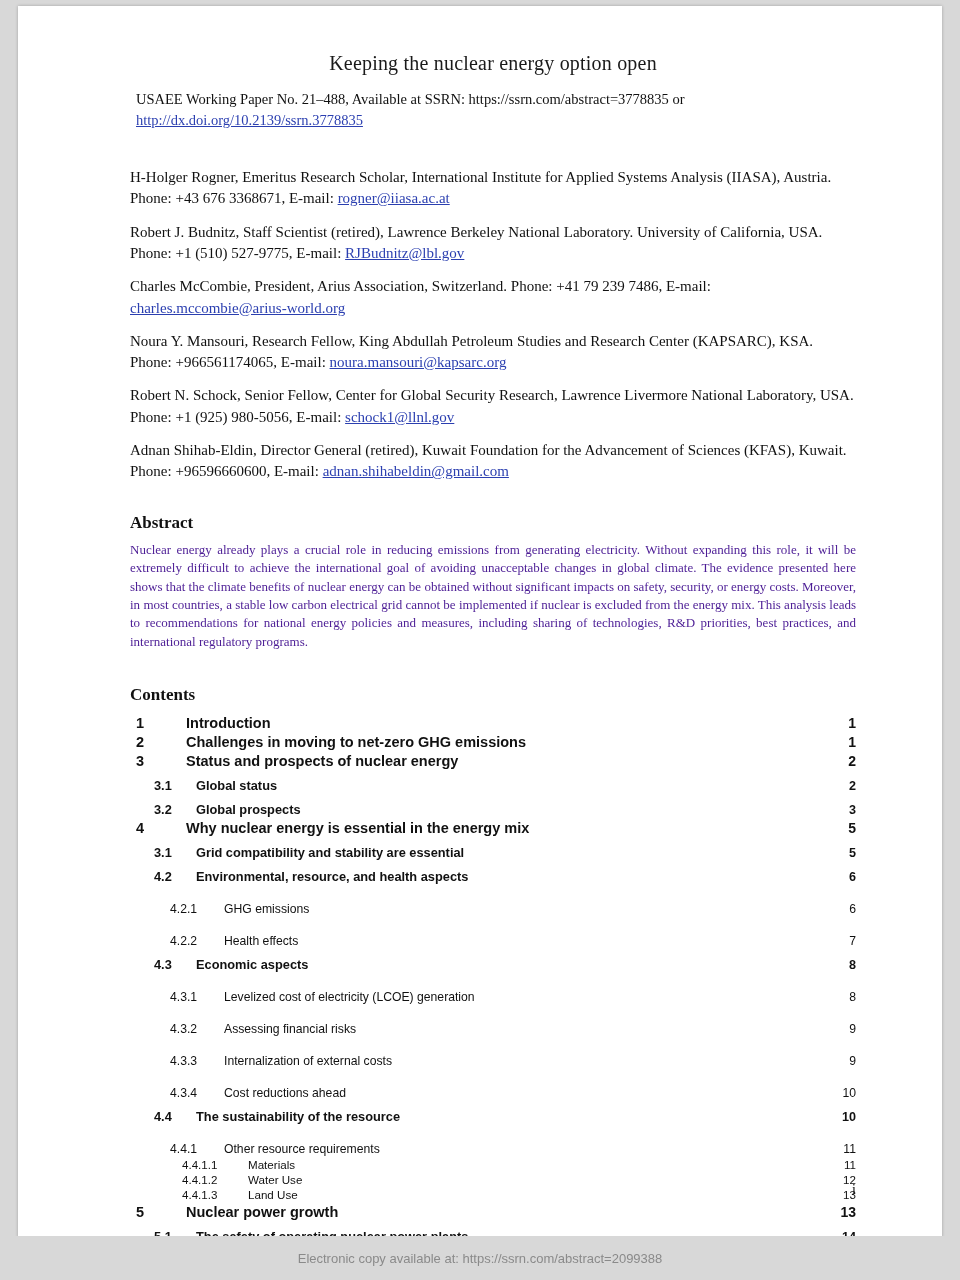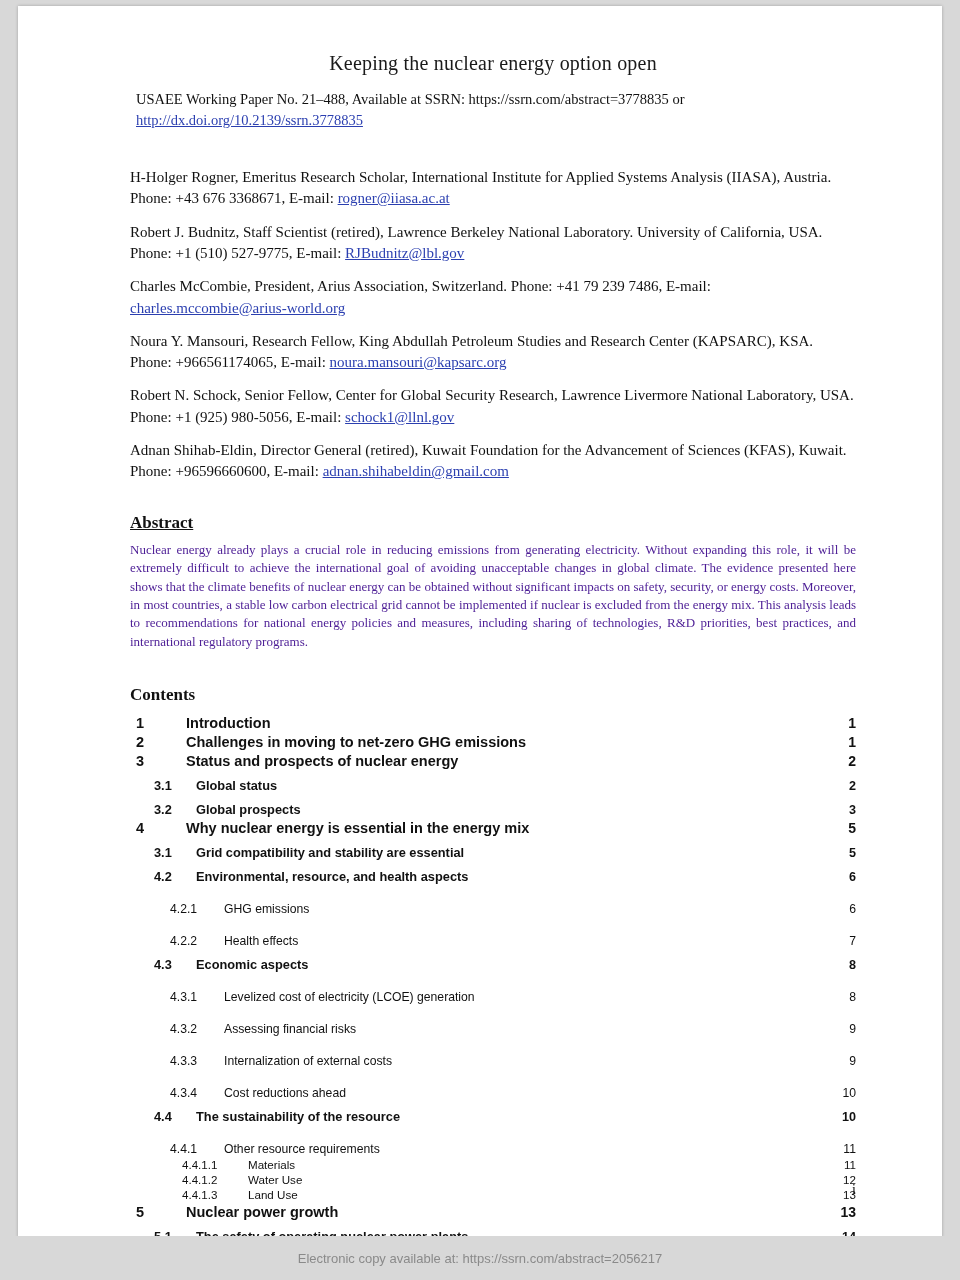--- a/index.html
+++ b/index.html
@@ -59,21 +59,20 @@
     color: #111;
     margin-bottom: 12px;
     text-align: left;
   }
   h2.section {
     font-family: "Liberation Serif", serif;
     font-size: 17px;
     font-weight: bold;
     margin: 30px 0 8px 0;
     color: #111;
-    text-decoration: underline;
   }
   .abstract-body {
     font-size: 13px;
     line-height: 1.42;
     text-align: justify;
     color: #4c1d95;
   }
   h2.contents-head {
     font-family: "Liberation Serif", serif;
     font-size: 17px;
@@ -298,14 +297,14 @@
             <span class="toc-num">5.1</span>
             <span class="toc-label">The safety of operating nuclear power plants</span>
             <span class="toc-page">14</span>
           </div>
         </div>
 
     </div>
     <div class="folio">i</div>
   </div>
 
-  <div class="footer-strip">Electronic copy available at: https://ssrn.com/abstract=2056217</div>
+  <div class="footer-strip">Electronic copy available at: https://ssrn.com/abstract=2099388</div>
 </div>
 
 </body></html>

